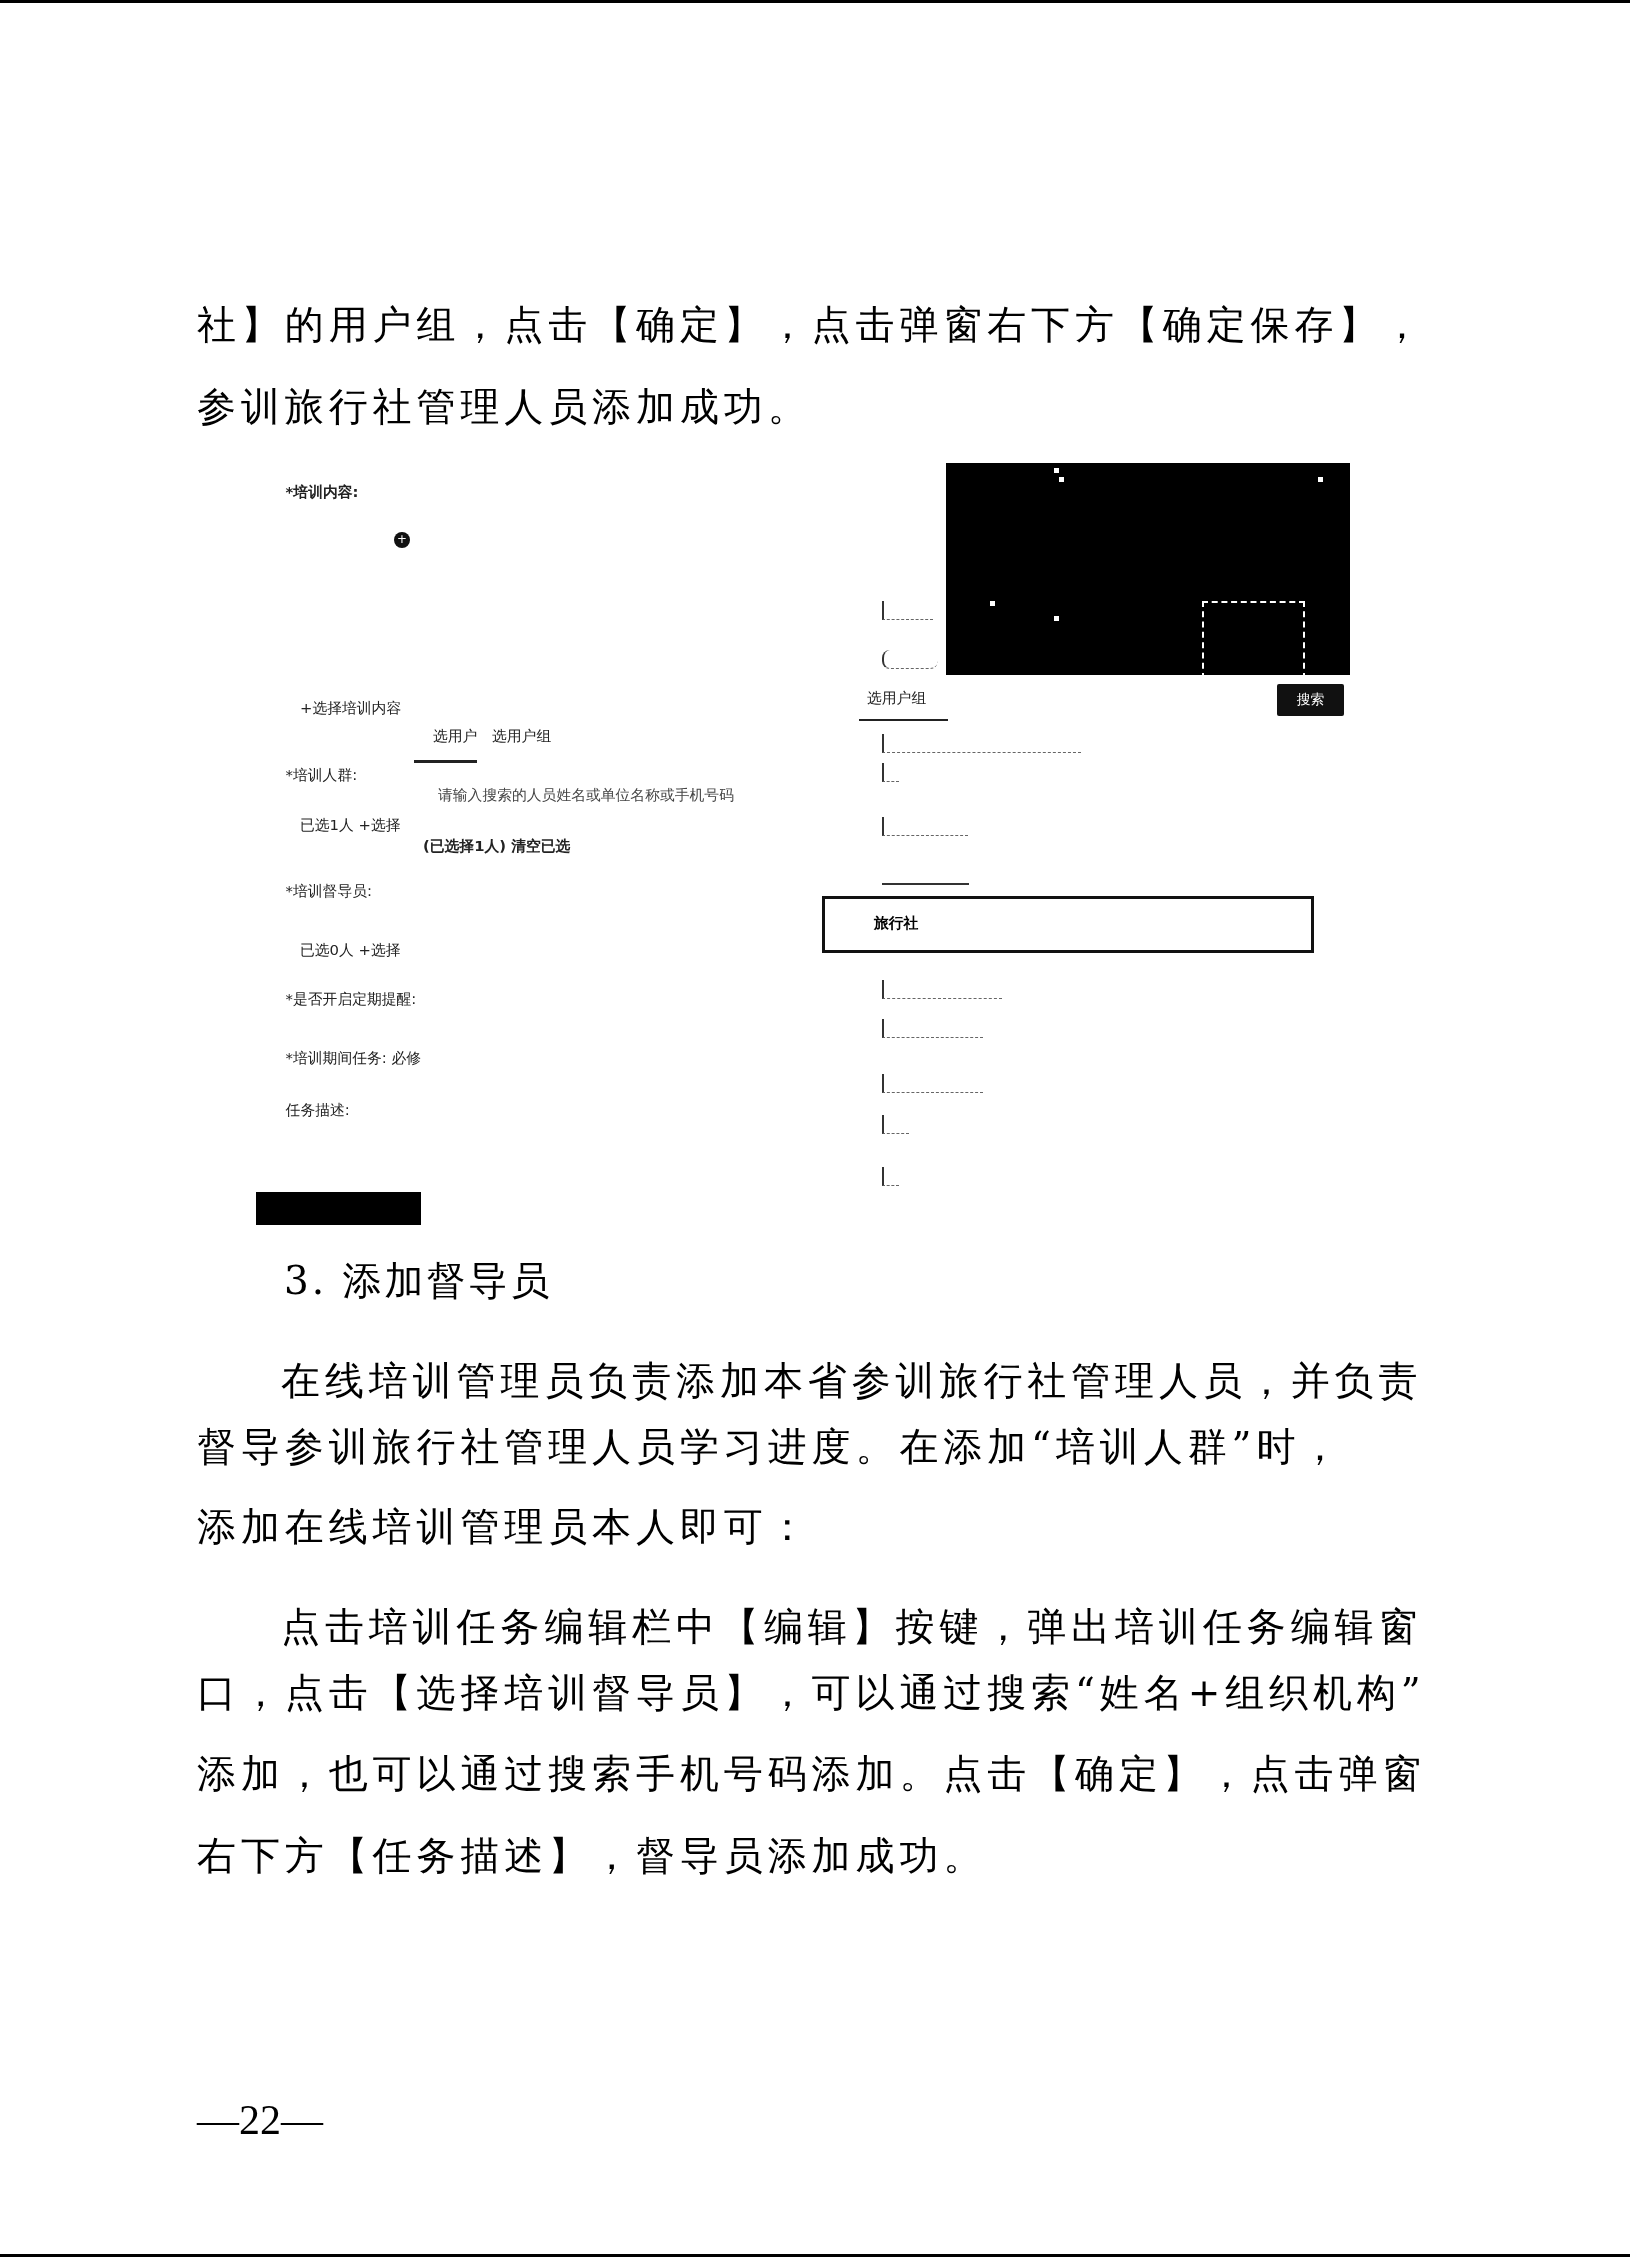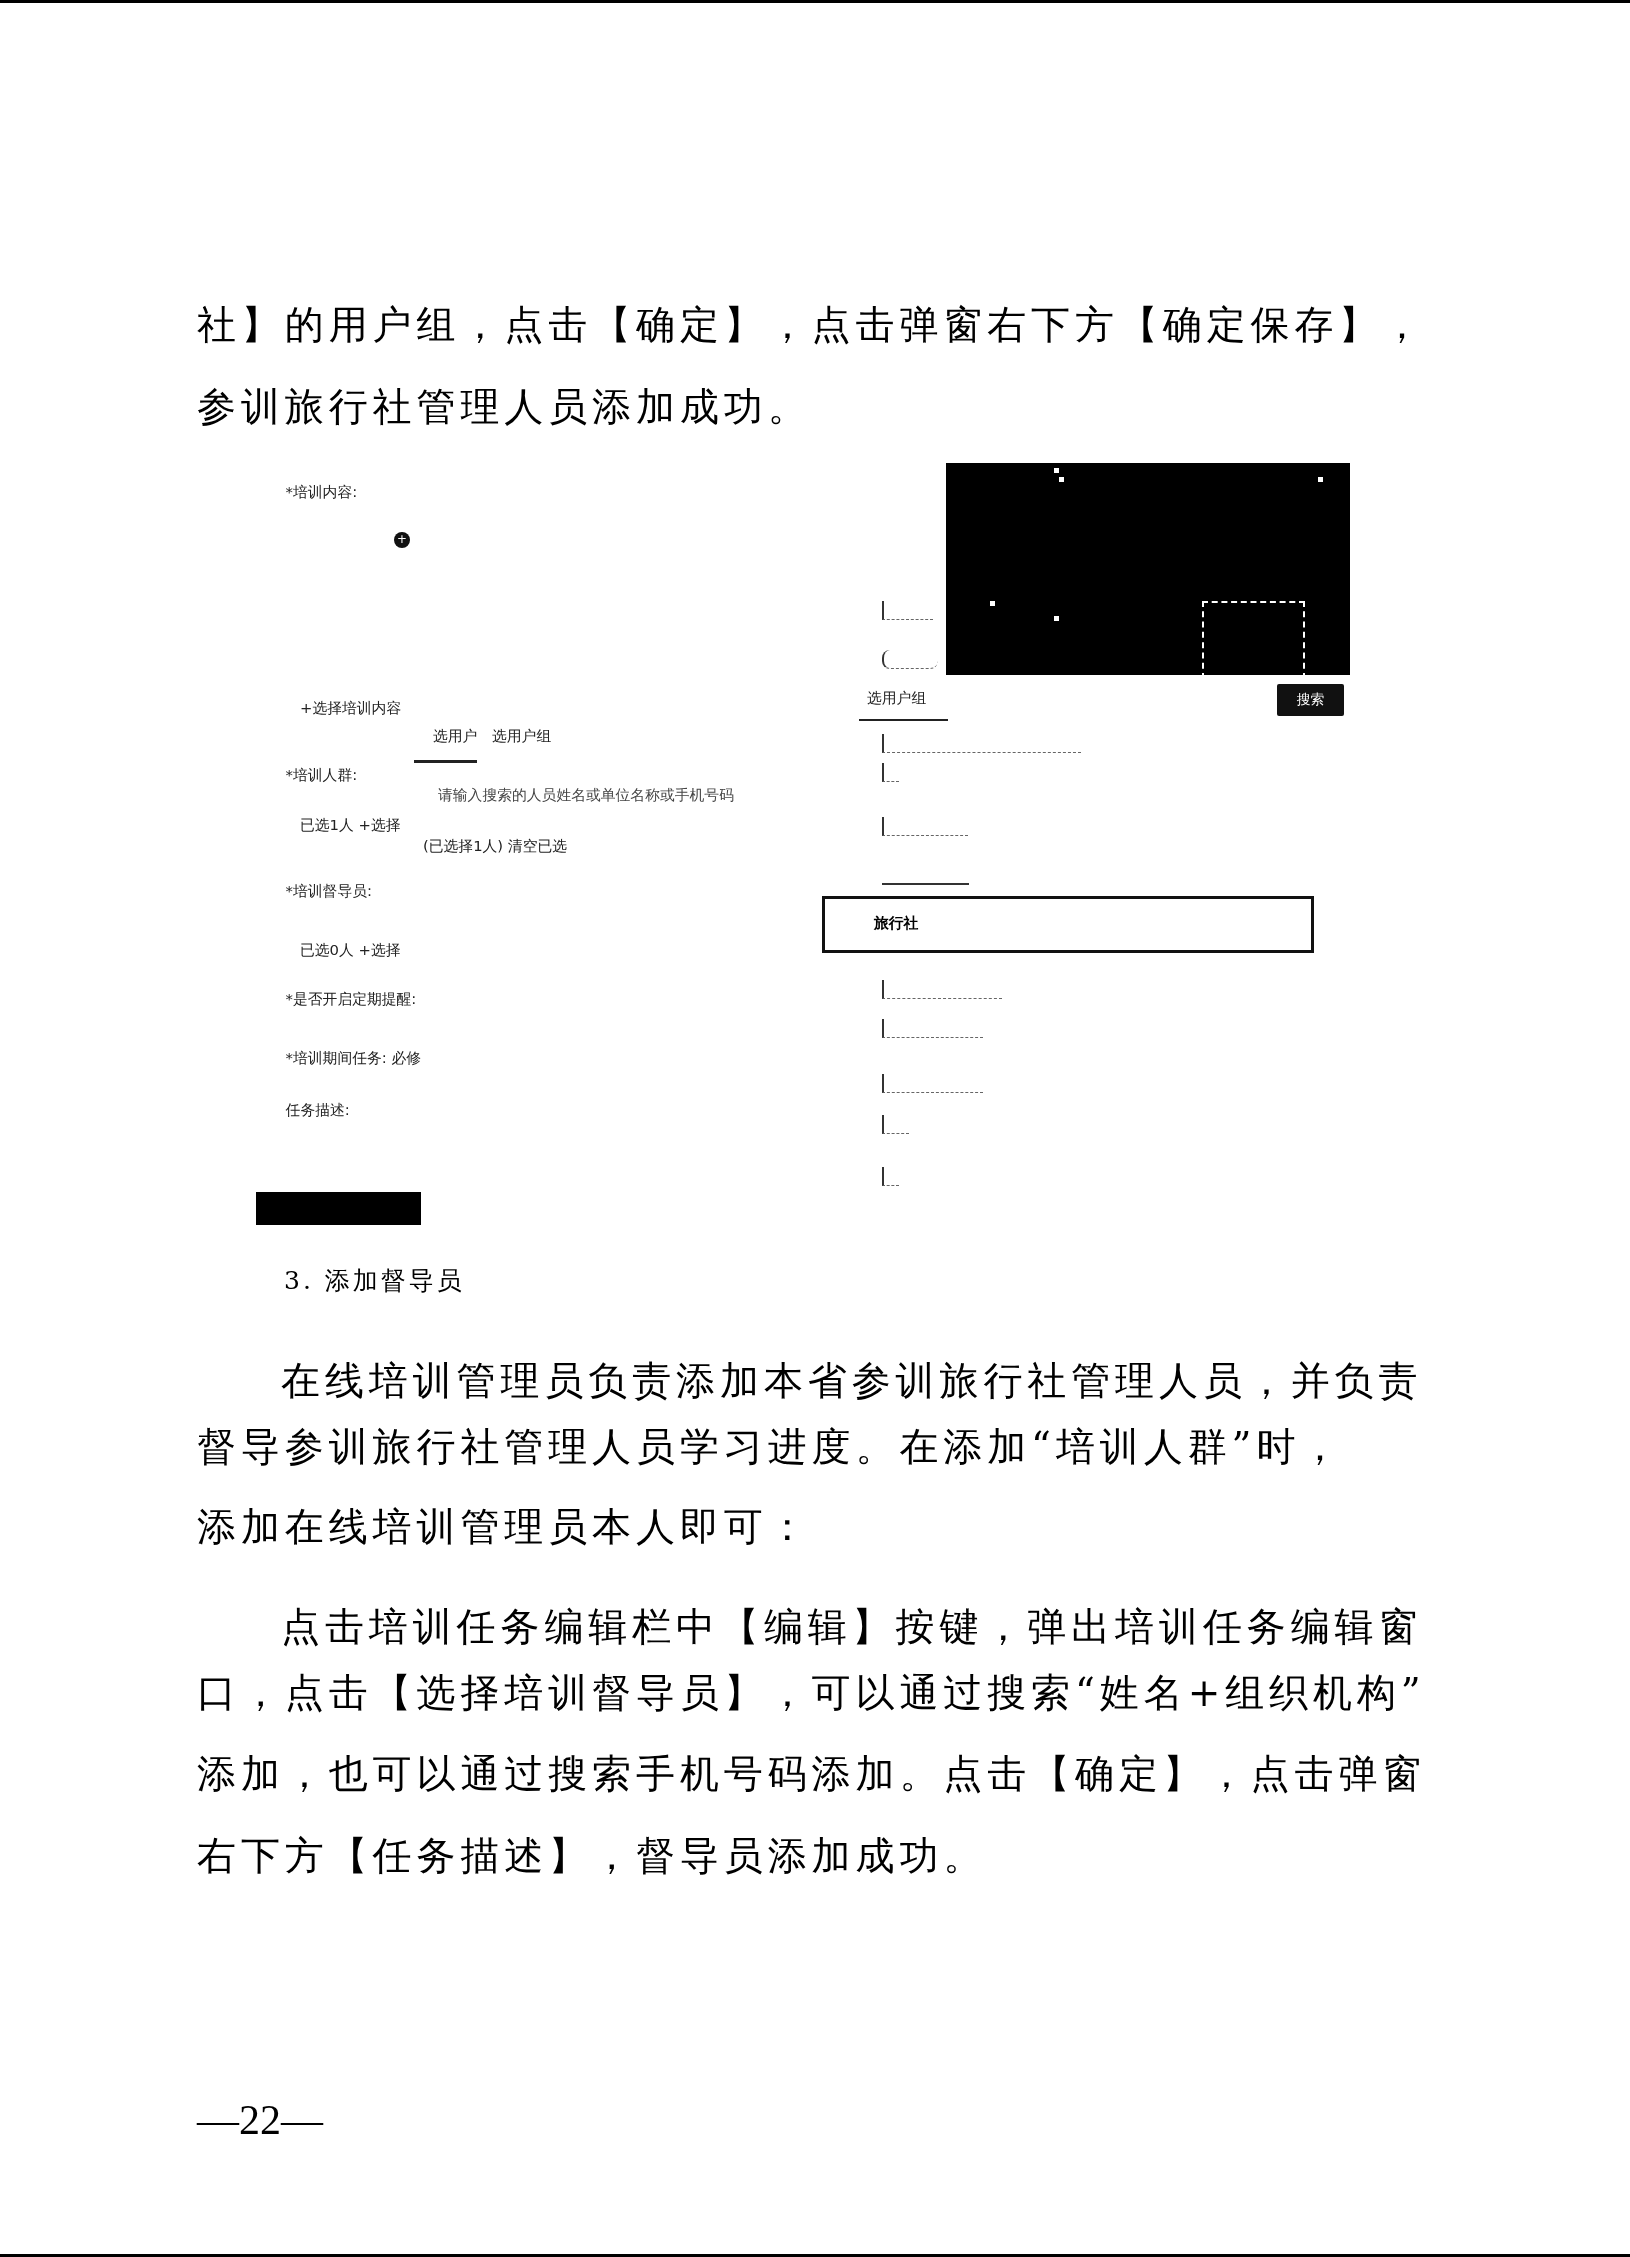--- a/index.html
+++ b/index.html
@@ -2,28 +2,28 @@
 <html><head>
 <meta charset="utf-8">
 <style>
   html, body { margin:0; padding:0; background:#fff; }
   body { width:1630px; height:2258px; position:relative; overflow:hidden;
          font-family:"DejaVu Serif","Liberation Serif",serif; color:#000; }
   .edge-top { position:absolute; left:0; top:0; width:1630px; height:3px; background:#000; }
   .edge-bottom { position:absolute; left:0; top:2254px; width:1630px; height:3.9px; background:#000; }
   .line { position:absolute; left:197px; font-size:39px; line-height:55px; letter-spacing:4.9px; white-space:nowrap; }
   .indent { left:281px;margin-top:15px; }
-  .heading { position:absolute; left:284px; font-size:25px; line-height:55px; letter-spacing:3px; }
+  .heading { position:absolute; left:284px; font-size:39px; line-height:55px; letter-spacing:3px; }
   .pagenum { position:absolute; left:197px; top:2096px; font-size:42px; font-family:Liberation Serif, serif; }
 
   
   .shot { position:absolute; left:256px; top:453px; width:1103px; height:778px; }
   .shot * { font-family:"DejaVu Sans",sans-serif; }
   .s-text { position:absolute; font-size:14.8px; color:#222; white-space:nowrap; }
-  .s-bold { font-weight:normal; }
+  .s-bold { font-weight:bold; }
   .plus-circle { position:absolute; left:138px; top:79px; width:15.8px; height:15.8px; border-radius:50%; background:#111; color:#fff; font-size:11.8px; line-height:15.8px; text-align:center; }
   .dark-video { position:absolute; left:690px; top:9.9px; width:404px; height:212px; background:#000; }
   .dark-video .dot { position:absolute; width:4.9px; height:4.9px; background:#fff; }
   .dark-video .bracket { position:absolute; width:99px; height:74px; border:2px dashed #fff; }
   .search-btn { position:absolute; left:1021px; top:231px; width:67px; height:31.5px; background:#111; color:#fff; font-size:13.8px; line-height:31.5px; text-align:center; border-radius:2px; }
   .r-tab { position:absolute; left:611px; top:236px; font-size:14.8px; color:#222; }
   .r-tab-ul { position:absolute; left:603px; top:266px; width:89px; height:2px; background:#222; }
   .l-tab-ul { position:absolute; left:158px; top:307px; width:63px; height:3px; background:#222; }
   .list-item { position:absolute; left:626px; width:99px; height:17.7px; border-left:2px solid #333; border-bottom:1px dashed #666; }
   .sel-box { position:absolute; left:566px; top:443px; width:451px; height:51px; border:3.9px solid #111; background:#fff;padding-left:35px; }

